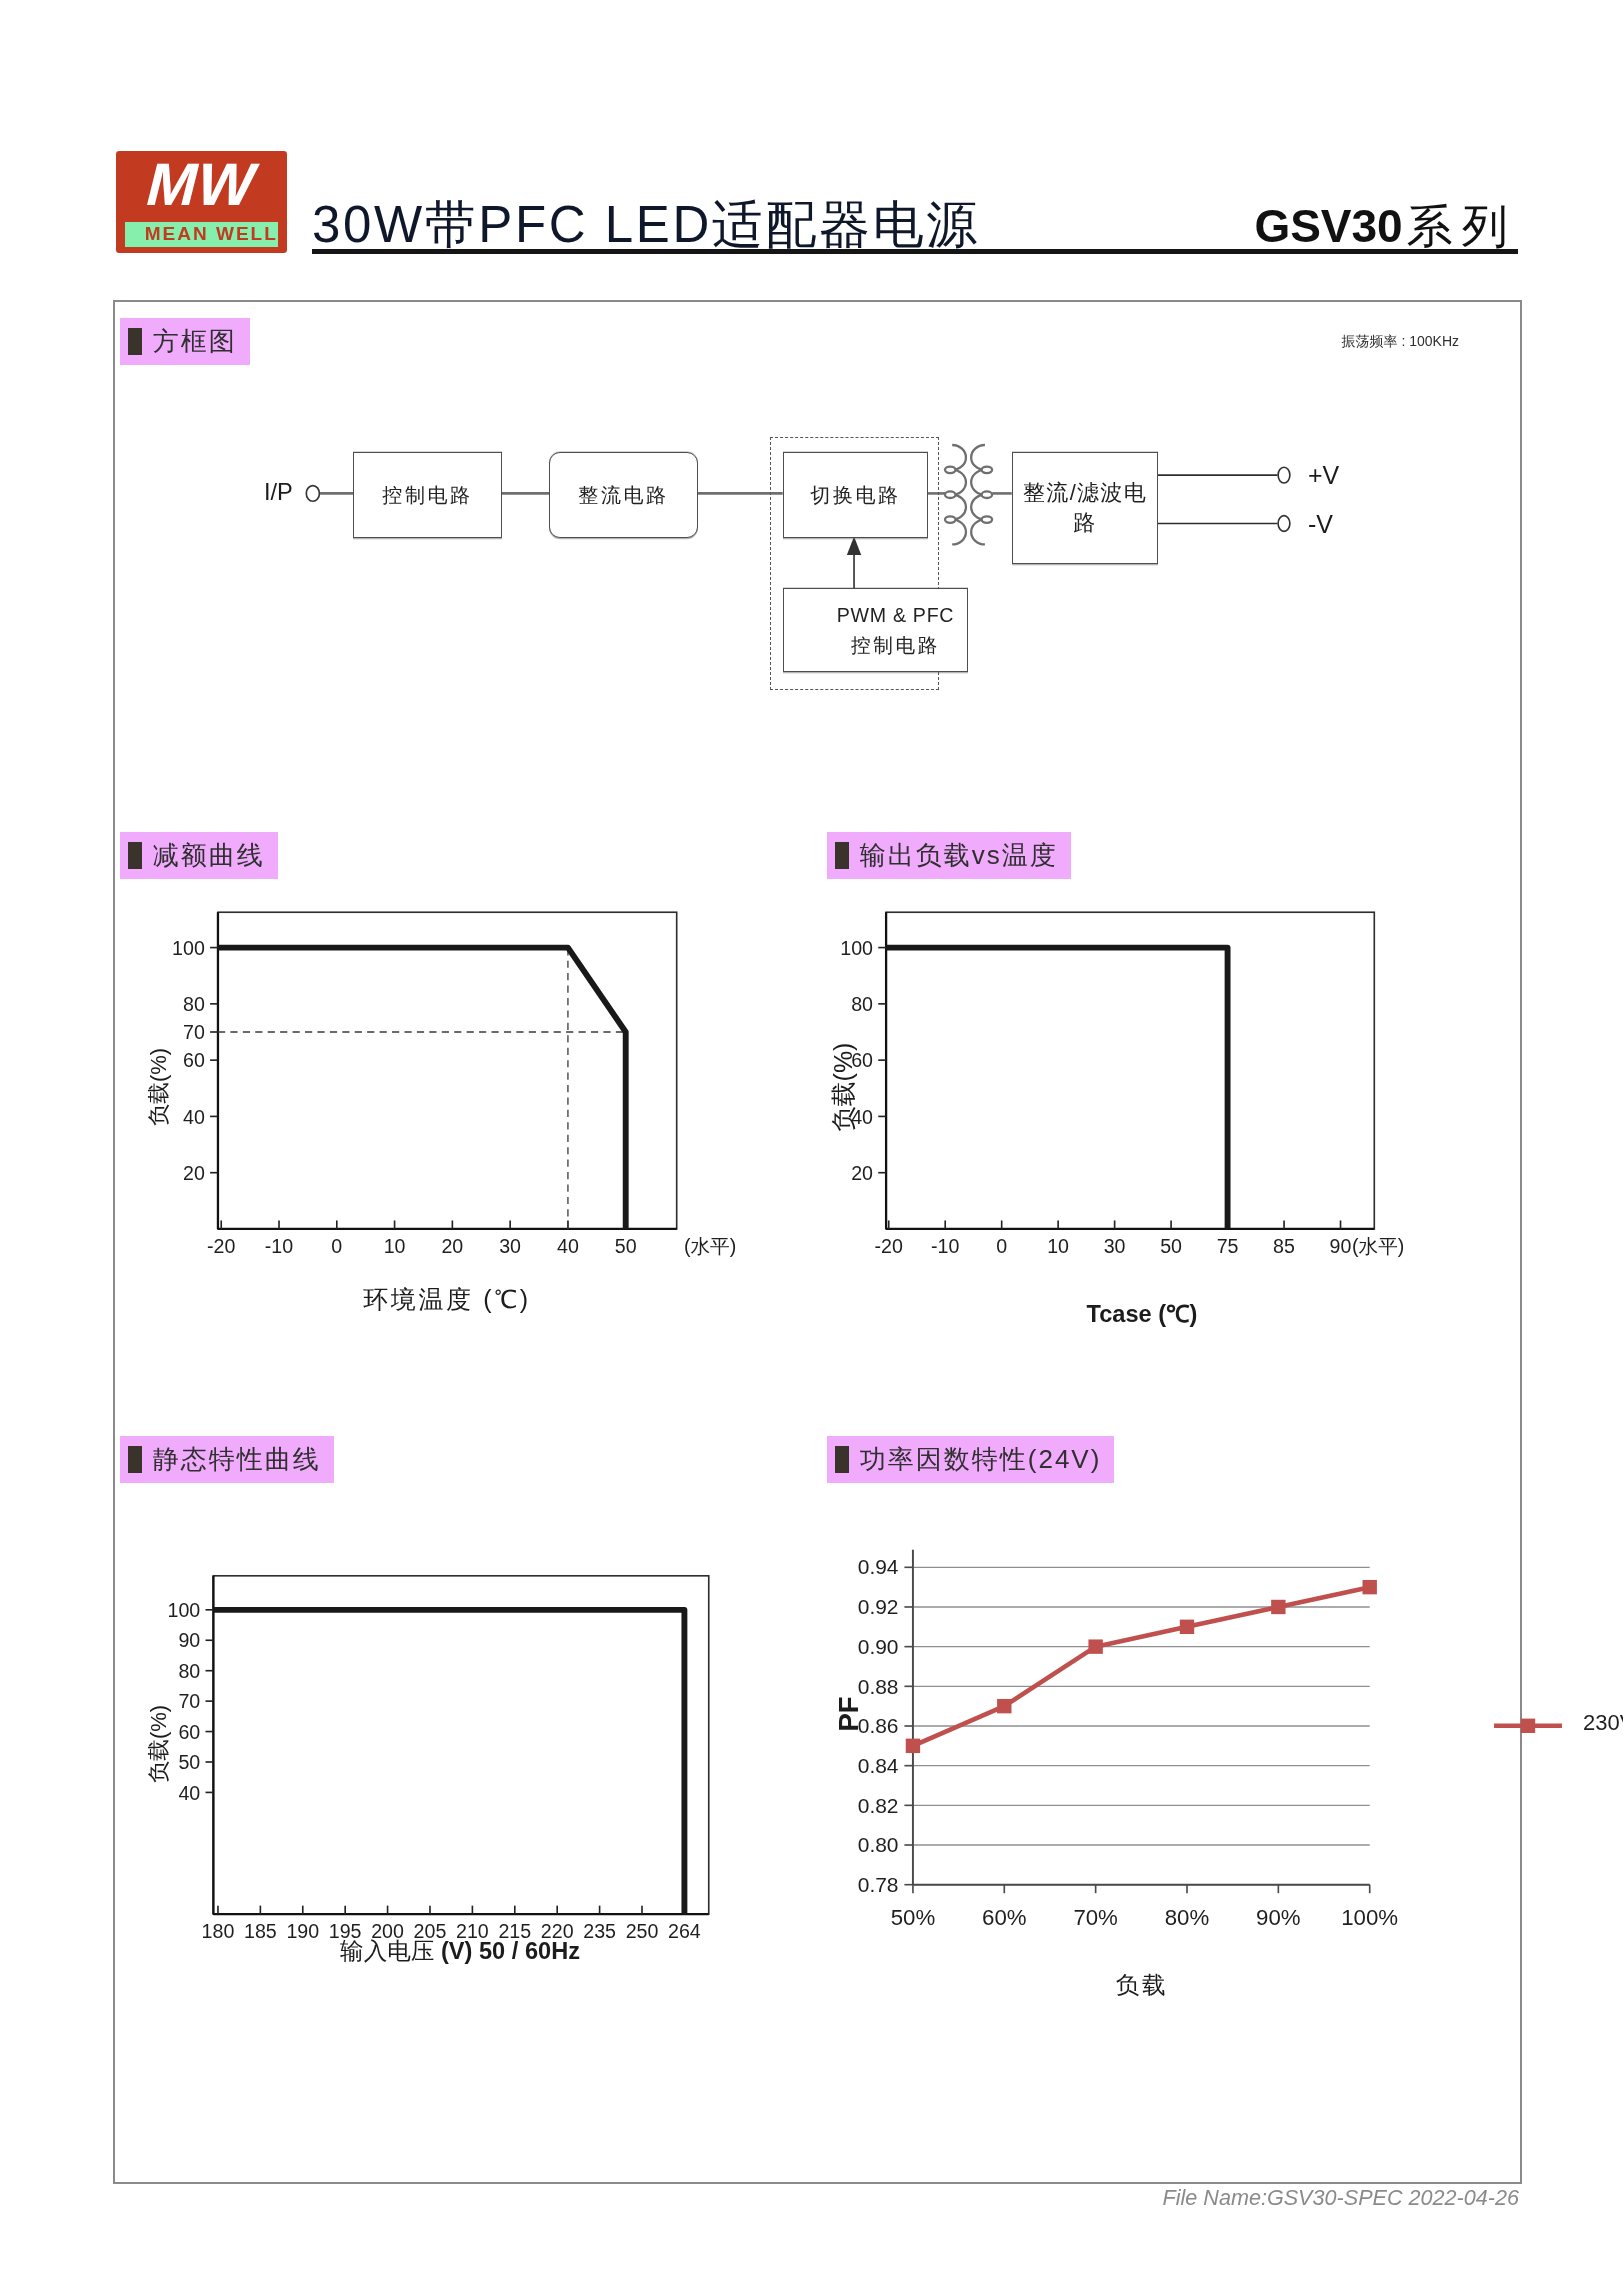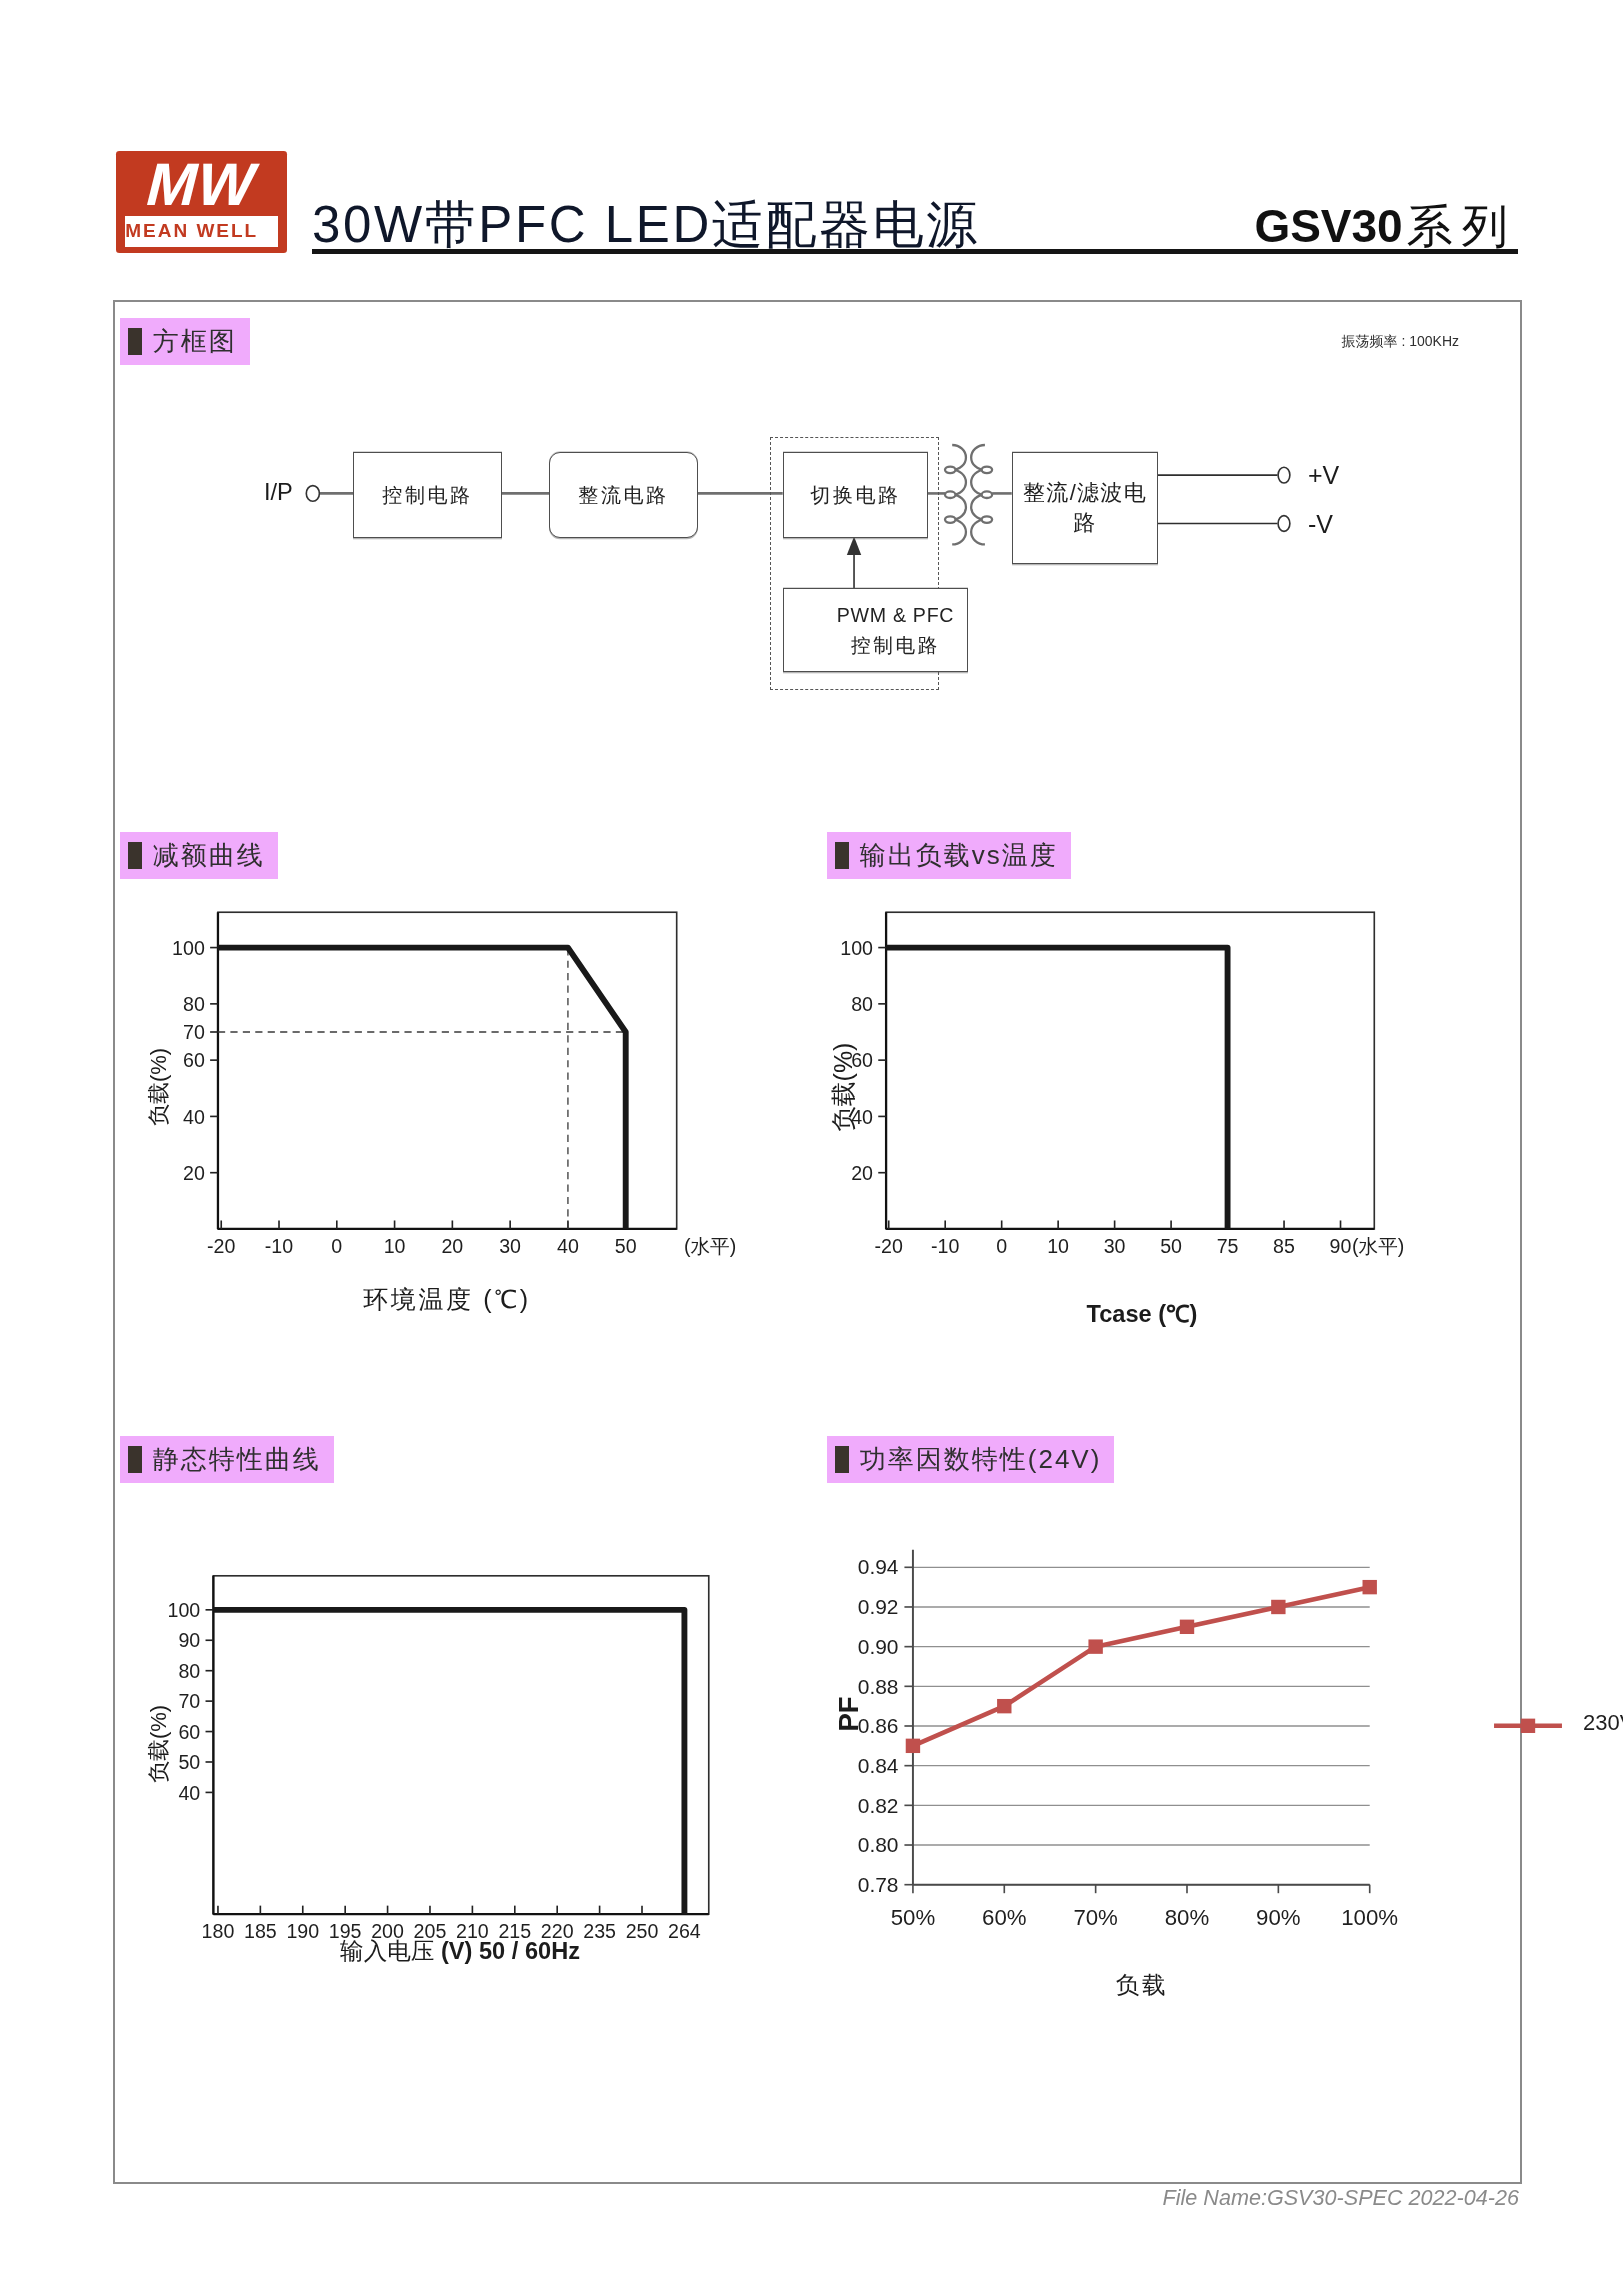--- a/index.html
+++ b/index.html
@@ -6,22 +6,22 @@
   #page{position:relative;width:1623px;height:2295px;background:#fff;overflow:hidden;
         font-family:"Liberation Sans",sans-serif;color:#1c1c1c;}
   .abs{position:absolute;}
   #overlay{position:absolute;left:0;top:0;z-index:1;}
   svg text{font-family:"Liberation Sans",sans-serif;fill:#1f1f1f;}
   .content-border{left:113px;top:300px;width:1405px;height:1880px;border:2px solid #8a8a8a;z-index:0;}
   
   .logo{left:116px;top:151px;width:171px;height:102px;background:#c23a20;border-radius:3.3px;z-index:4;}
   .logo .mw{position:absolute;left:0;right:0;top:1.3px;text-align:center;color:#fff;
             font-size:60px;font-weight:bold;transform:skewX(-14deg);line-height:65px;}
-  .logo .band{position:absolute;left:9.2px;right:9.2px;bottom:6.5px;height:31px;background:#ffffff;
-              display:flex;align-items:center;justify-content:flex-start;}
+  .logo .band{position:absolute;left:9.2px;right:9.2px;bottom:6.5px;height:25px;background:#86efac;
+              display:flex;align-items:center;justify-content:flex-end;}
   .logo .band span{color:#c23a20;font-weight:bold;font-size:19px;letter-spacing:2px;}
   .page-title{left:312px;top:191px;font-size:51px;letter-spacing:2.6px;color:#0f172a;z-index:4;white-space:nowrap;}
   .series-title{right:106px;top:196px;font-size:46px;color:#111;z-index:4;white-space:nowrap;}
   .series-title .b{font-weight:bold;}
   .series-title .sfx{letter-spacing:9.2px;margin-left:3.9px;}
   .hrule{left:312px;top:249px;width:1206px;height:4.6px;background:#151515;z-index:4;}
   
   .seclabel{display:flex;align-items:center;gap:10.5px;background:#f0abfc;padding:5.9px 13px 5.9px 7.9px;
             font-size:26px;letter-spacing:2px;color:#2f2f2f;z-index:4;white-space:nowrap;}
   .seclabel .bullet{width:14.4px;height:27.5px;background:#3a332c;display:inline-block;}

